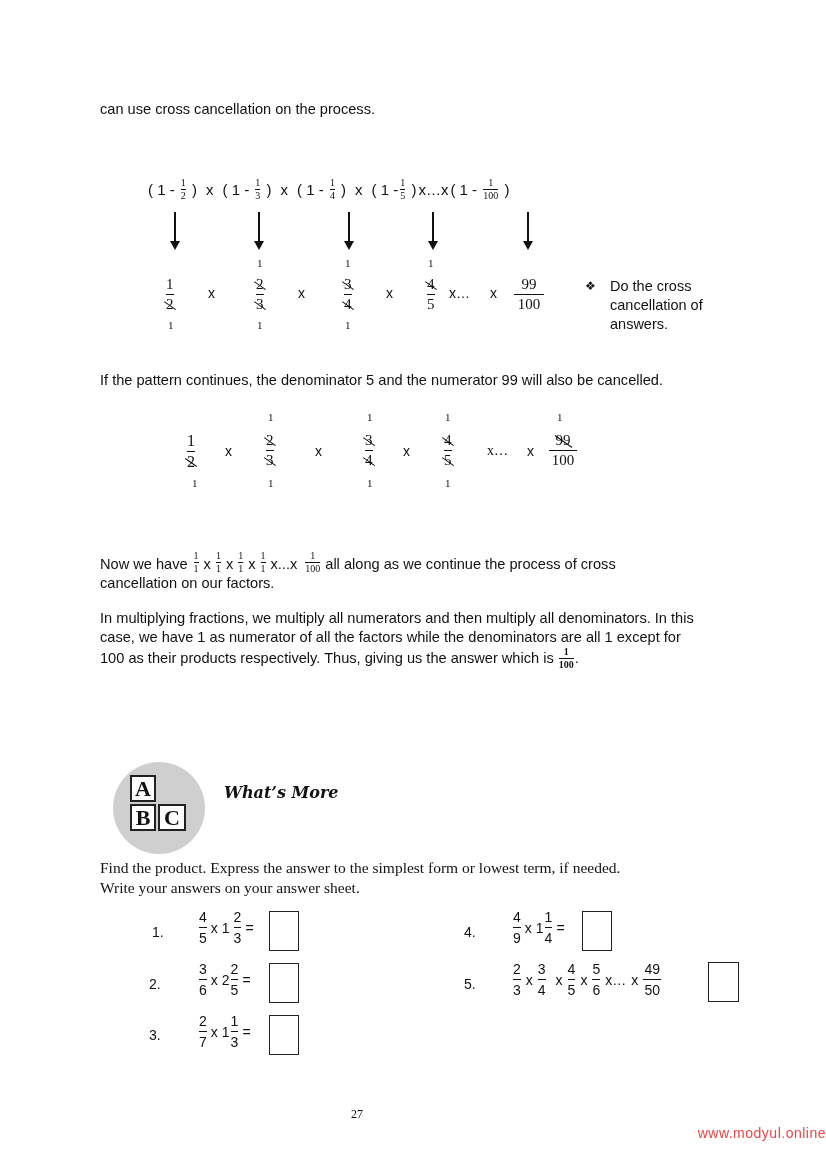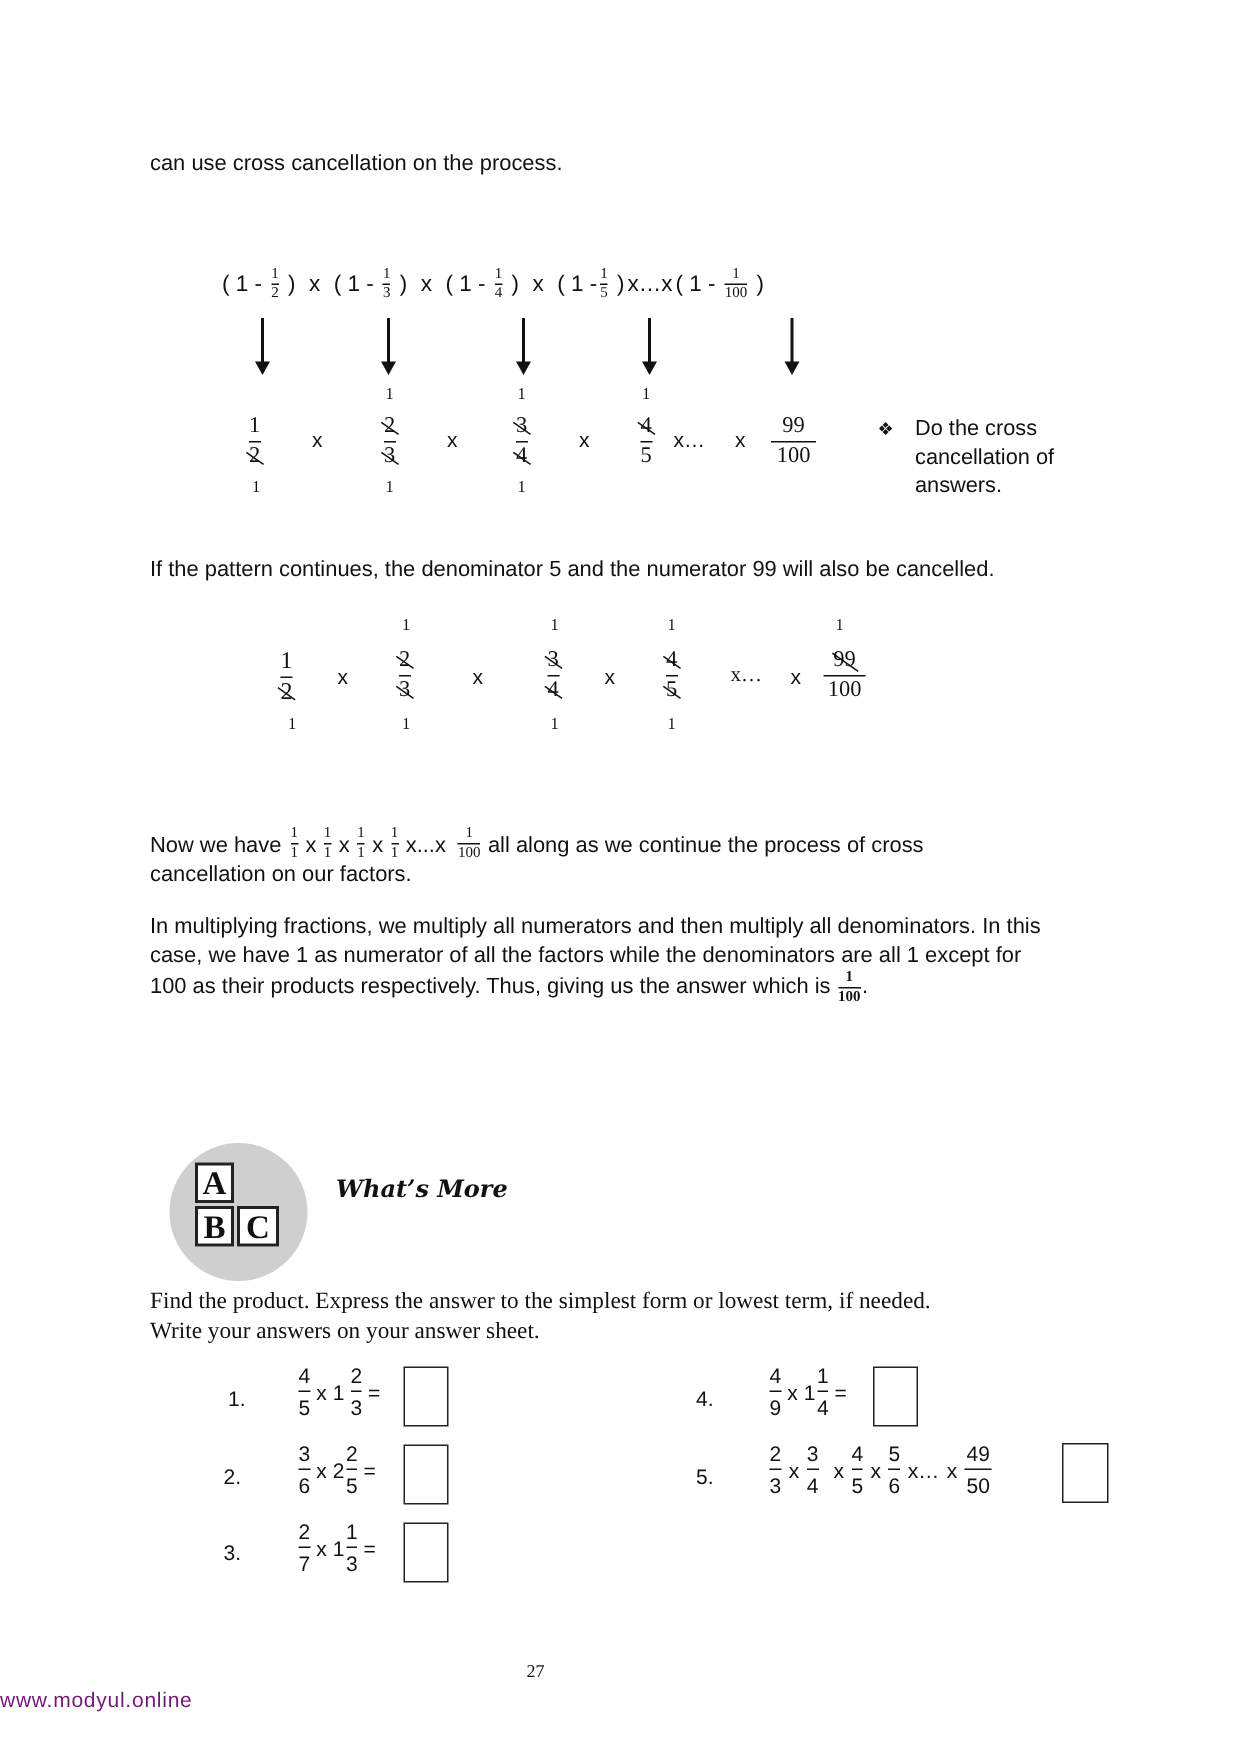--- a/index.html
+++ b/index.html
@@ -330,13 +330,13 @@
     <span class="frac qfrac">
         <span class="n">49</span>
         <span class="bar" style="width:18px;"></span>
         <span class="d">50</span>
       </span>
   </div>
   <div class="box" style="left:708px; top:962px; width:31px; height:40px;"></div>
 </div>
 
 <div class="abs lserif" style="left:0; width:714px; top:1083px; text-align:center; font-size:12px;margin-top:24px;">27</div>
-<div class="abs" style="left:0; width:826px; top:1125px; text-align:left; font-size:14px; color:#701a75; letter-spacing:0.5px;">www.modyul.online</div>
+<div class="abs" style="left:0; width:826px; top:1125px; text-align:right; font-size:14px; color:#ef4444; letter-spacing:0.5px;">www.modyul.online</div>
 
 </body></html>

